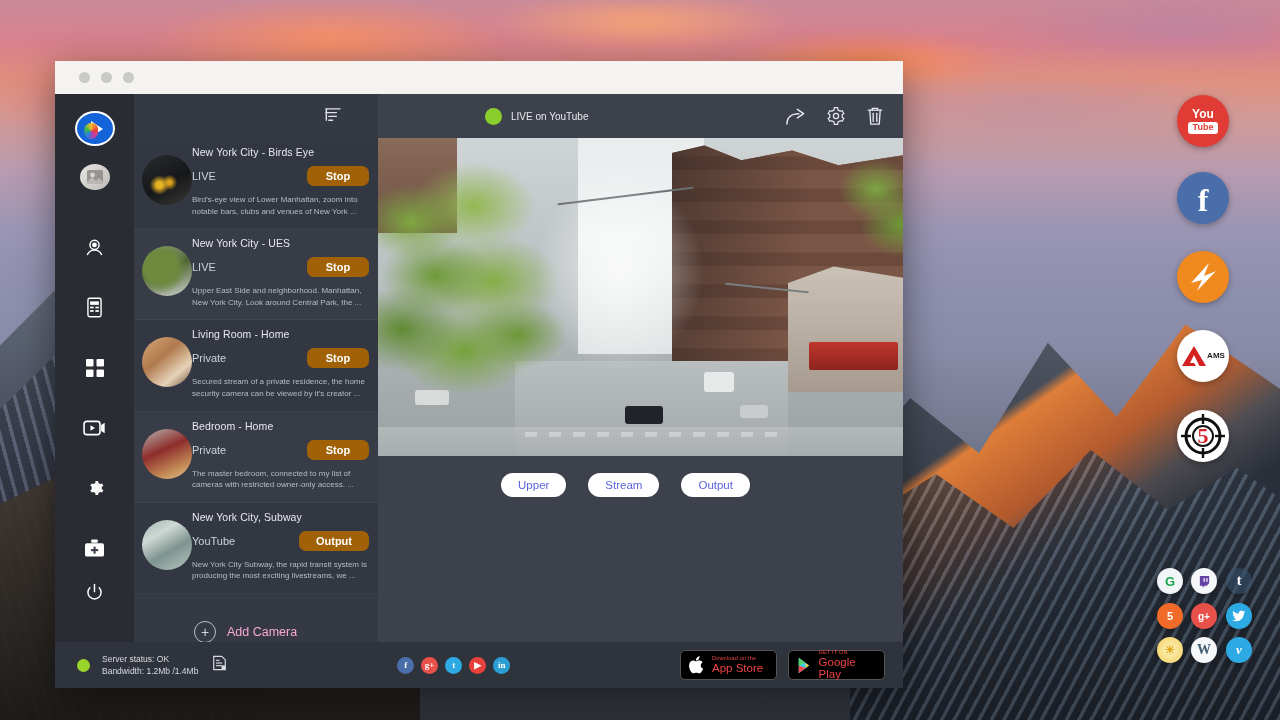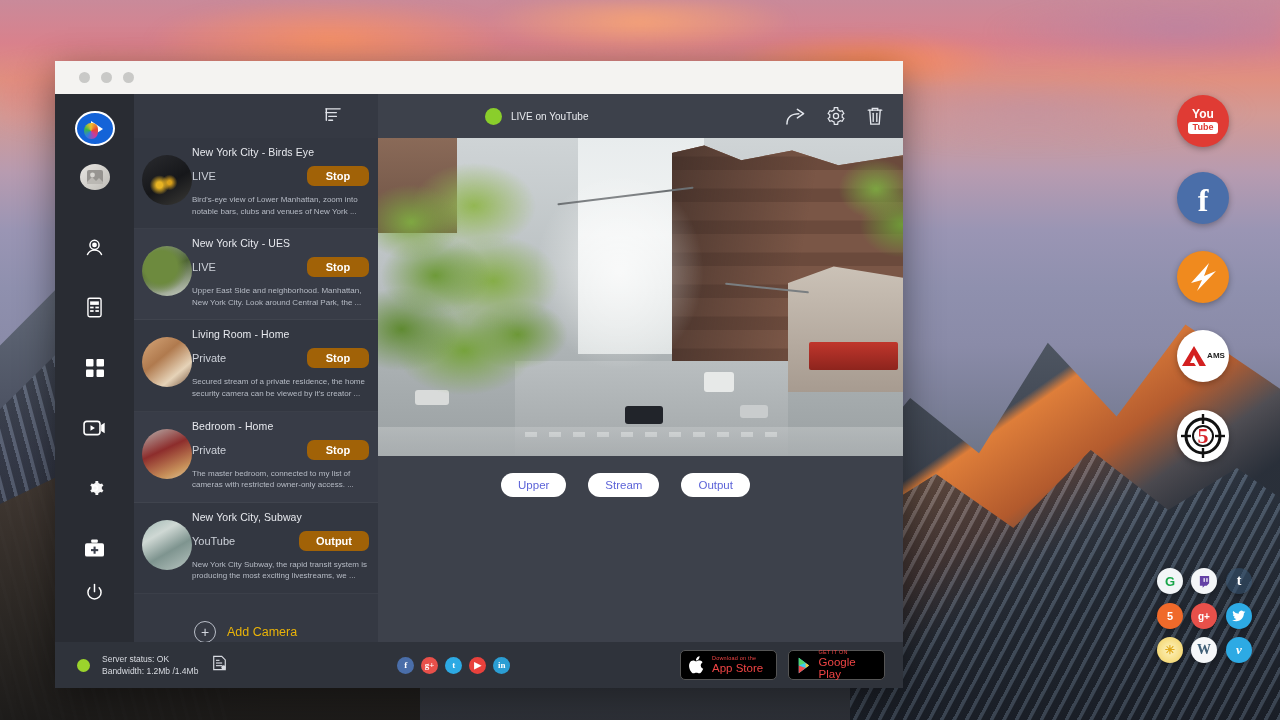--- a/index.html
+++ b/index.html
@@ -171,21 +171,21 @@
   }
   #add-camera {
     display: flex; align-items: center; gap: 11px;
     padding: 27px 0 0 60px; cursor: pointer;
   }
   #add-camera .circ {
     width: 22px; height: 22px; border-radius: 50%; border: 1.3px solid #b9bec8;
     display: flex; align-items: center; justify-content: center;
     color: #d3d7df; font-size: 14px; line-height: 1;
   }
-  #add-camera .lbl { font-size: 12.5px; color: #eab308; }
+  #add-camera .lbl { font-size: 12.5px; color: #f9a8d4; }
 
   
   #main-panel { flex: 1; display: flex; flex-direction: column; background: #3d414b; min-width: 0; }
   #main-topbar {
     height: 44px; display: flex; align-items: center; flex: none;
     padding: 0 19px 0 22px; gap: 10px;
   }
   #live-indicator { display: flex; align-items: center; gap: 9px; }
   #live-dot { width: 17px; height: 17px; border-radius: 50%; background: #8ace2b; }
   #live-text { font-size: 10px; color: #e9ebef; }

